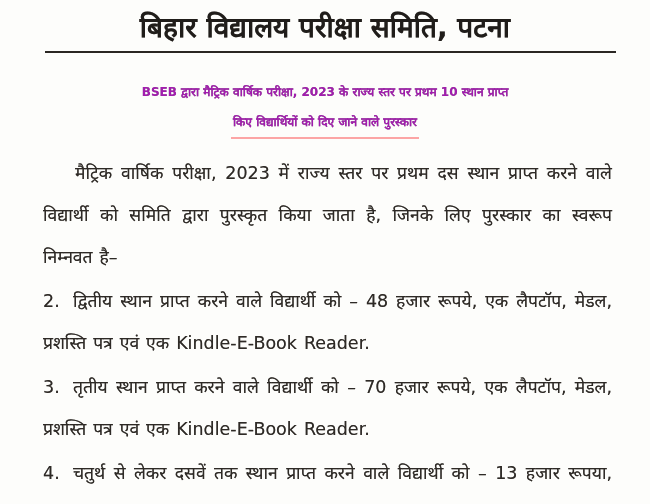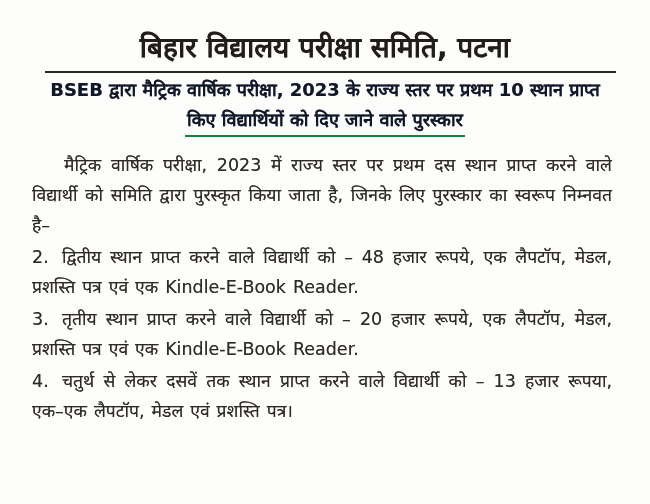--- a/index.html
+++ b/index.html
@@ -14,50 +14,50 @@
     margin: 0 auto;
     background: #fdfdfb;
     font-family: "DejaVu Sans", "Liberation Sans", sans-serif;
     color: #2e2a26;
     overflow: hidden;
     box-sizing: border-box;
     text-shadow: 0 0 0.5px rgba(46, 42, 38, 0.55);
   }
   .title {
     margin: 0;
-    padding-top: 29px;
+    padding-top: 9px;
     text-align: center;
     font-size: 28px;
     line-height: 38px;
     font-weight: 700;
     color: #201d1a;
   }
   .rule {
     height: 2px;
     background: #2a2723;
     margin: 4px 34px 0 45px;
   }
   .subtitle {
-    margin-top: 2px;
+    margin-top: 24px;
     text-align: center;
     font-weight: 700;
-    font-size: 18px;
+    font-size: 12px;
     line-height: 30px;
-    color: #0f172a;
+    color: #a21caf;
   }
   .subtitle .underlined {
     display: inline-block;
-    border-bottom: 2px solid #15803d;
+    border-bottom: 2px solid #fca5a5;
     padding: 0 2px 2px 2px;
     line-height: 26px;
   }
   .body {
-    margin: 0 38px 0 32px;
+    margin: 0 38px 0 43px;
     font-size: 17.5px;
-    line-height: 30px;
+    line-height: 42px;
     text-align: justify;
     word-spacing: 0.08em;
   }
   p.intro {
     margin-top: 13px;
     text-indent: 32px;
   }
   p.item {
     margin-top: 2px;
   }
@@ -83,20 +83,20 @@
   </div>
 
   <p class="body intro">मैट्रिक वार्षिक परीक्षा, 2023 में राज्य स्तर पर प्रथम दस स्थान प्राप्त करने वाले विद्यार्थी को समिति द्वारा पुरस्कृत किया जाता है, जिनके लिए पुरस्कार का स्वरूप निम्नवत है–</p>
 
 
   <p class="body item">
     <span class="num">2.</span><span>द्वितीय स्थान प्राप्त करने वाले विद्यार्थी को – 48 हजार रूपये, एक लैपटॉप, मेडल, प्रशस्ति पत्र एवं एक Kindle-E-Book Reader.</span>
   </p>
 
   <p class="body item">
-    <span class="num">3.</span><span>तृतीय स्थान प्राप्त करने वाले विद्यार्थी को – 20 हजार रूपये, एक लैपटॉप, मेडल, प्रशस्ति पत्र एवं एक Kindle-E-Book Reader.</span>
+    <span class="num">3.</span><span>तृतीय स्थान प्राप्त करने वाले विद्यार्थी को – 70 हजार रूपये, एक लैपटॉप, मेडल, प्रशस्ति पत्र एवं एक Kindle-E-Book Reader.</span>
   </p>
 
   <p class="body item">
     <span class="num">4.</span><span>चतुर्थ से लेकर दसवें तक स्थान प्राप्त करने वाले विद्यार्थी को – 13 हजार रूपया, एक–एक लैपटॉप, मेडल एवं प्रशस्ति पत्र।</span>
   </p>
 
 </div>
 
 </body></html>

